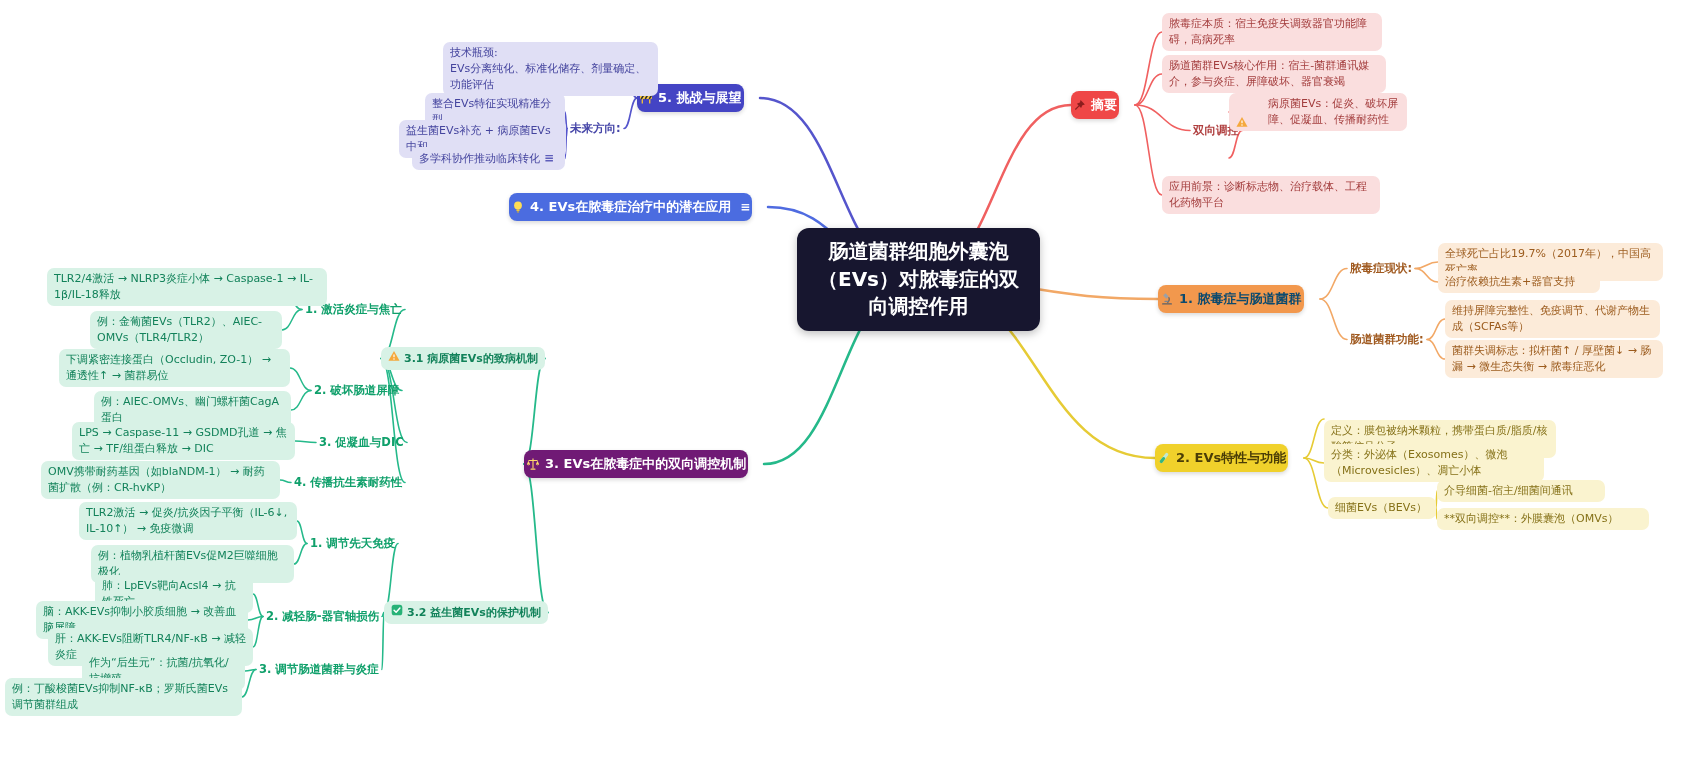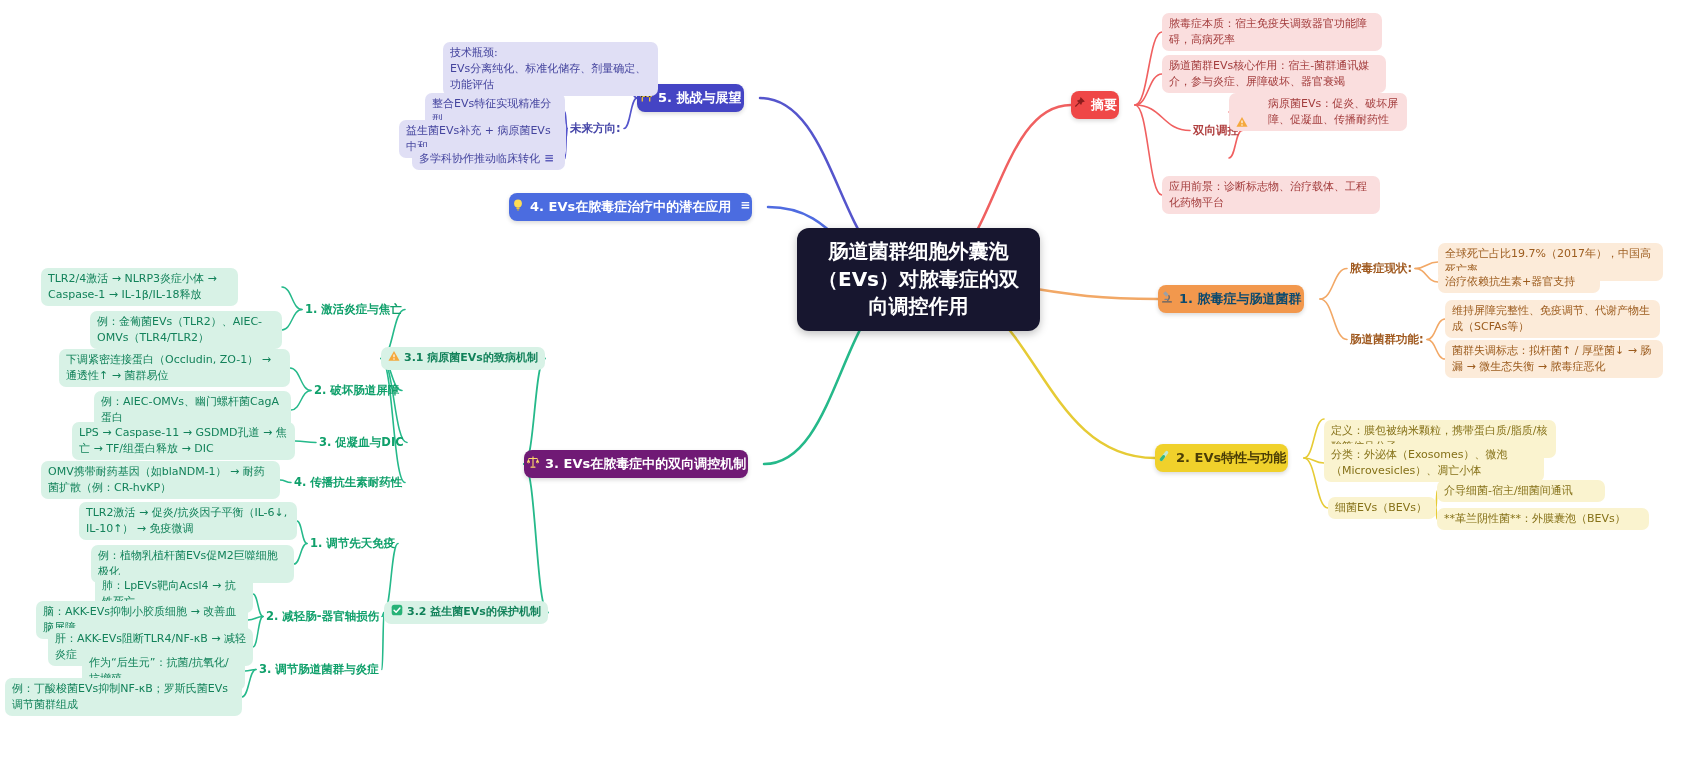--- a/index.html
+++ b/index.html
@@ -6,21 +6,21 @@
   body{font-family:"DejaVu Sans","Liberation Sans",sans-serif;}
   #canvas{position:relative;width:1689px;height:767px;background:#ffffff;overflow:hidden;}
   #wires{position:absolute;left:0;top:0;width:1689px;height:767px;z-index:0;}
   .nd{position:absolute;box-sizing:border-box;z-index:2;}
   
   .root{background:#17162f;color:#fff;border-radius:12px;padding:24px 14px;
         font-size:20px;font-weight:bold;text-align:center;line-height:1.38;
         display:flex;align-items:center;justify-content:center;box-shadow:0 3px 8px rgba(0,0,0,.25);}
   
   .sec{border-radius:8px;padding:5px 2px;font-size:13px;font-weight:bold;
-       display:flex;gap:5px;white-space:nowrap;box-shadow:0 2px 4px rgba(0,0,0,.15);}
+       display:flex;align-items:center;gap:5px;white-space:nowrap;box-shadow:0 2px 4px rgba(0,0,0,.15);}
   .sec .ic{display:inline-flex;flex:0 0 auto;}
   .sec-red{background:#ef4747;color:#fff;}
   .sec-orange{background:#f2984d;color:#0c4a6e;}
   .sec-yellow{background:#f0d12b;color:#4a3d07;}
   .sec-green{background:#701a75;color:#fff;}
   .sec-blue{background:#4b6ce0;color:#fff;}
   .sec-indigo{background:#4444c4;color:#fff;}
   
   .box{border-radius:7px;padding:3px 7px;font-size:11px;line-height:1.45;}
   .box-pink{background:#fadede;color:#a33d3d;}
@@ -30,21 +30,21 @@
   .box-lav{background:#e0dff5;color:#44449e;}
   .pre{white-space:pre-line;margin-left:35px;}
   
   .lbl{font-size:11.5px;font-weight:600;white-space:nowrap;background:transparent;padding:2px 3px;}
   .lbl-red{color:#b04040;}
   .lbl-orange{color:#a05a20;}
   .lbl-green{color:#10a06b;}
   .lbl-indigo{color:#4646a8;}
   .withic{display:flex;align-items:flex-end;gap:20px;}
   .withic .ic{flex:0 0 auto;margin-top:1px;display:inline-flex;}
-  .mid{font-weight:600;white-space:nowrap;display:flex;align-items:flex-start;gap:4px;}
+  .mid{font-weight:600;white-space:nowrap;display:flex;align-items:center;gap:4px;}
   .collapse{font-size:12px;font-weight:bold;margin-left:4px;opacity:.95;cursor:pointer;}
   .c-ind{color:#5858b8;}
 </style>
 </head>
 <body>
 
 <div id="canvas">
   <svg id="wires">
       <path d="M918.5 279.5 C994.75 279.5, 994.75 105, 1071 105" fill="none" stroke="#f06060" stroke-width="2.5" stroke-linecap="round"></path>
       <path d="M918.5 279.5 C1038.25 279.5, 1038.25 299, 1158 299" fill="none" stroke="#f2a866" stroke-width="2.5" stroke-linecap="round"></path>
@@ -151,21 +151,21 @@
             <rect x="5.4" y="6.2" width="3.2" height="6.8" rx="1.6" fill="#35b57f"></rect>
           </g>
         </svg>
     </span>
     <span>2. EVs特性与功能</span>
   </div>
   <div class="nd box box-lemon" style="left:1324px;top:420px;width:232px">定义：膜包被纳米颗粒，携带蛋白质/脂质/核酸等信号分子</div>
   <div class="nd box box-lemon" style="left:1324px;top:444px;width:220px">分类：外泌体（Exosomes）、微泡（Microvesicles）、凋亡小体</div>
   <div class="nd box box-lemon" style="left:1328px;top:497px;width:108px">细菌EVs（BEVs）</div>
   <div class="nd box box-lemon" style="left:1437px;top:480px;width:168px">介导细菌-宿主/细菌间通讯</div>
-  <div class="nd box box-lemon" style="left:1437px;top:508px;width:212px">**革兰阴性菌**：外膜囊泡（BEVs）</div>
+  <div class="nd box box-lemon" style="left:1437px;top:508px;width:212px">**双向调控**：外膜囊泡（OMVs）</div>
 
   <div class="nd sec sec-indigo" style="left:637px;top:84px">
     <span class="ic">
       <svg width="14" height="14" viewBox="0 0 14 14">
           <rect x="2.6" y="8" width="1.4" height="4.5" fill="#e8bd40"></rect>
           <rect x="10" y="8" width="1.4" height="4.5" fill="#e8bd40"></rect>
           <rect x="1" y="3.5" width="12" height="4.5" rx="1" fill="#f7c948"></rect>
           <path d="M2.2 8L5 3.5M6.2 8L9 3.5M10.2 8L13 3.5" stroke="#33332e" stroke-width="1.5"></path>
         </svg>
     </span>
@@ -208,21 +208,21 @@
     <span class="ic">
       <svg width="12" height="12" viewBox="0 0 14 14">
           <path d="M7 1.2L13.5 12.5H.5z" fill="#f5a83c"></path>
           <rect x="6.3" y="5" width="1.4" height="3.6" rx=".7" fill="#fff"></rect>
           <circle cx="7" cy="10.4" r=".9" fill="#fff"></circle>
         </svg>
     </span>
     <span>3.1 病原菌EVs的致病机制</span>
   </div>
   <div class="nd lbl lbl-green" style="left:302px;top:300px">1. 激活炎症与焦亡</div>
-  <div class="nd box box-mint" style="left:41px;top:268px;width:197px">TLR2/4激活 → NLRP3炎症小体 → Caspase-1 → IL-1β/IL-18释放</div>
+  <div class="nd box box-mint" style="left:47px;top:268px;width:280px">TLR2/4激活 → NLRP3炎症小体 → Caspase-1 → IL-1β/IL-18释放</div>
   <div class="nd box box-mint" style="left:90px;top:311px;width:192px">例：金葡菌EVs（TLR2）、AIEC-OMVs（TLR4/TLR2）</div>
   <div class="nd lbl lbl-green" style="left:311px;top:381px">2. 破坏肠道屏障</div>
   <div class="nd box box-mint" style="left:59px;top:349px;width:231px">下调紧密连接蛋白（Occludin, ZO-1） → 通透性↑ → 菌群易位</div>
   <div class="nd box box-mint" style="left:94px;top:391px;width:197px">例：AIEC-OMVs、幽门螺杆菌CagA蛋白</div>
   <div class="nd lbl lbl-green" style="left:316px;top:433px">3. 促凝血与DIC</div>
   <div class="nd box box-mint" style="left:72px;top:422px;width:223px">LPS → Caspase-11 → GSDMD孔道 → 焦亡 → TF/组蛋白释放 → DIC</div>
   <div class="nd lbl lbl-green" style="left:291px;top:473px">4. 传播抗生素耐药性</div>
   <div class="nd box box-mint" style="left:41px;top:461px;width:239px">OMV携带耐药基因（如blaNDM-1） → 耐药菌扩散（例：CR-hvKP）</div>
 
   <div class="nd box box-mint mid" style="left:384px;top:601px">

